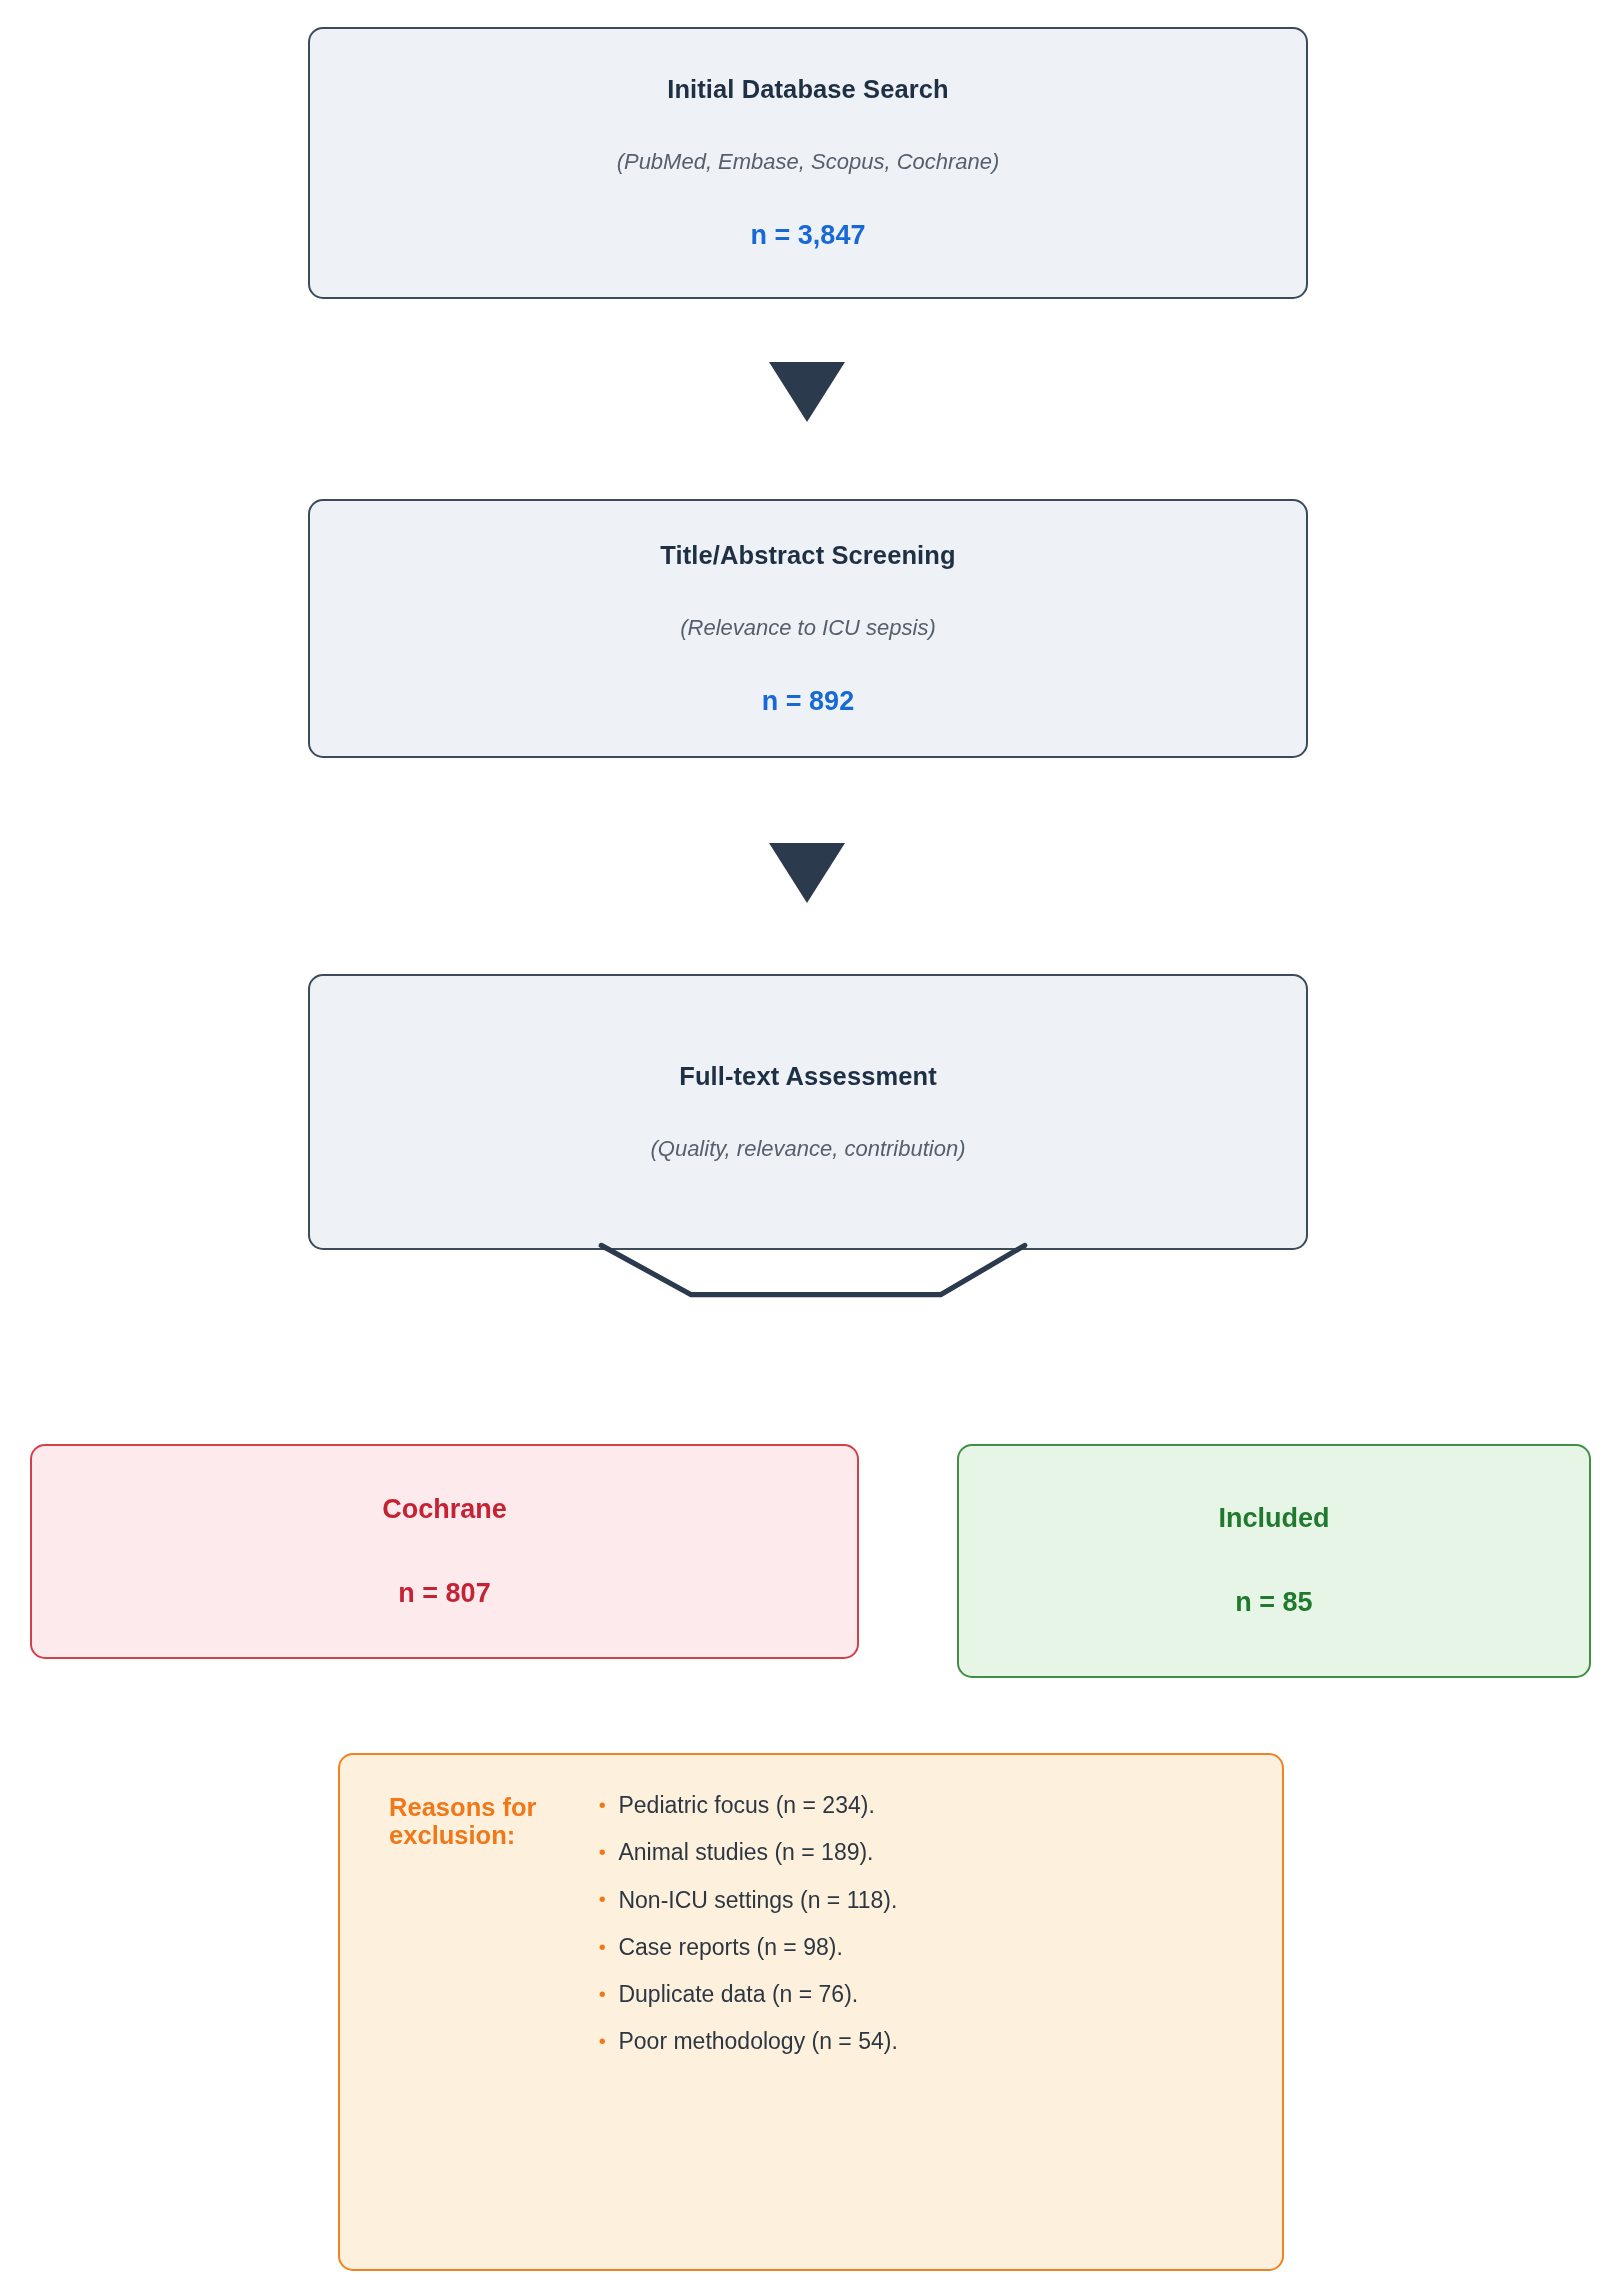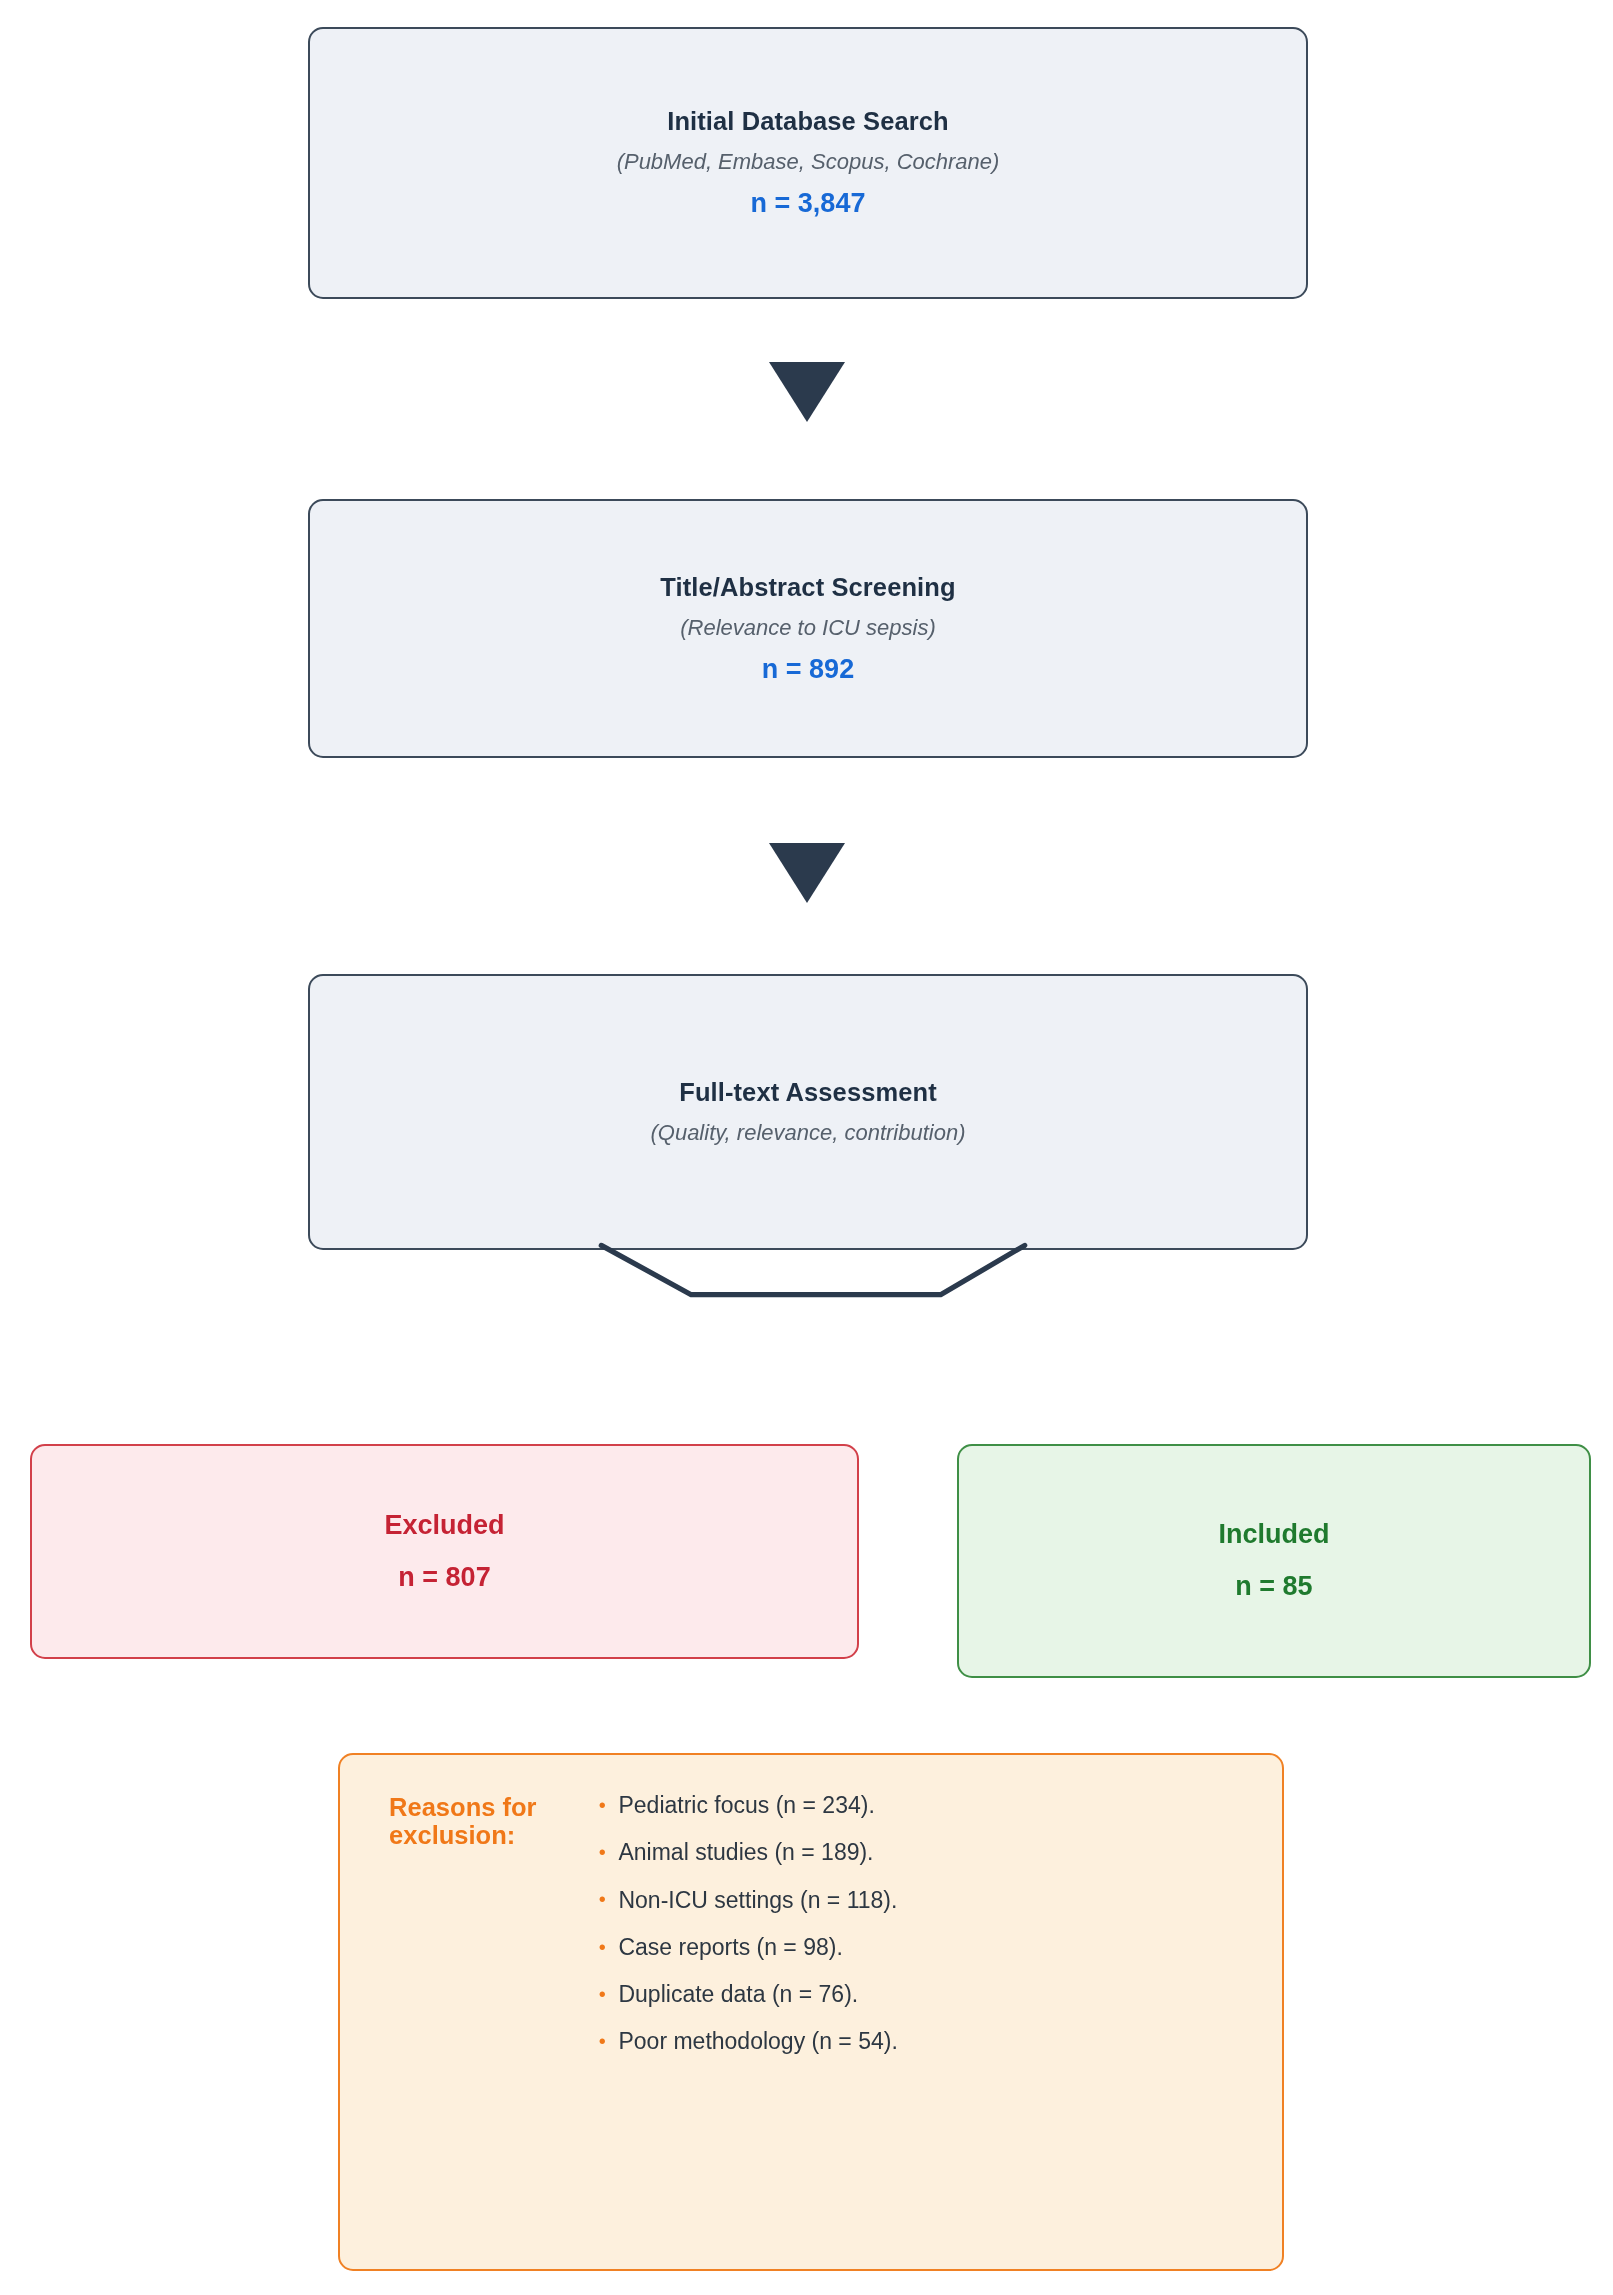--- a/index.html
+++ b/index.html
@@ -25,20 +25,21 @@
   
   .flow-box {
     position: absolute;
     box-sizing: border-box;
     border-radius: 15px;
     display: flex;
     flex-direction: column;
     align-items: center;
     justify-content: center;
     text-align: center;
+    gap: 32px;
   }
 
   .stage-box {
     border: 2.9px solid #3c4a5a;
     background: #eef1f6;
   }
 
   .stage-title {
     font-size: 25.5px;
     font-weight: bold;
@@ -244,21 +245,21 @@
   <div class="flow-box stage-box" id="box-fulltext">
     <div class="stage-title">Full-text Assessment</div>
     <div class="stage-sub">(Quality, relevance, contribution)</div>
   </div>
 
   <svg id="split-connector" viewBox="0 0 800 160">
     <polyline points="35,35 190,120 620,120 765,35" fill="none" stroke="#2b3a4d" stroke-width="9" stroke-linecap="round" stroke-linejoin="round"></polyline>
   </svg>
 
   <div class="flow-box" id="box-excluded">
-    <div class="outcome-title">Excluded</div>
+    <div class="outcome-title">Cochrane</div>
     <div class="outcome-count">n = 807</div>
   </div>
 
   <div class="flow-box" id="box-included">
     <div class="outcome-title">Included</div>
     <div class="outcome-count">n = 85</div>
   </div>
 
   <div id="box-reasons">
     <div id="reasons-heading">Reasons for exclusion:</div>

